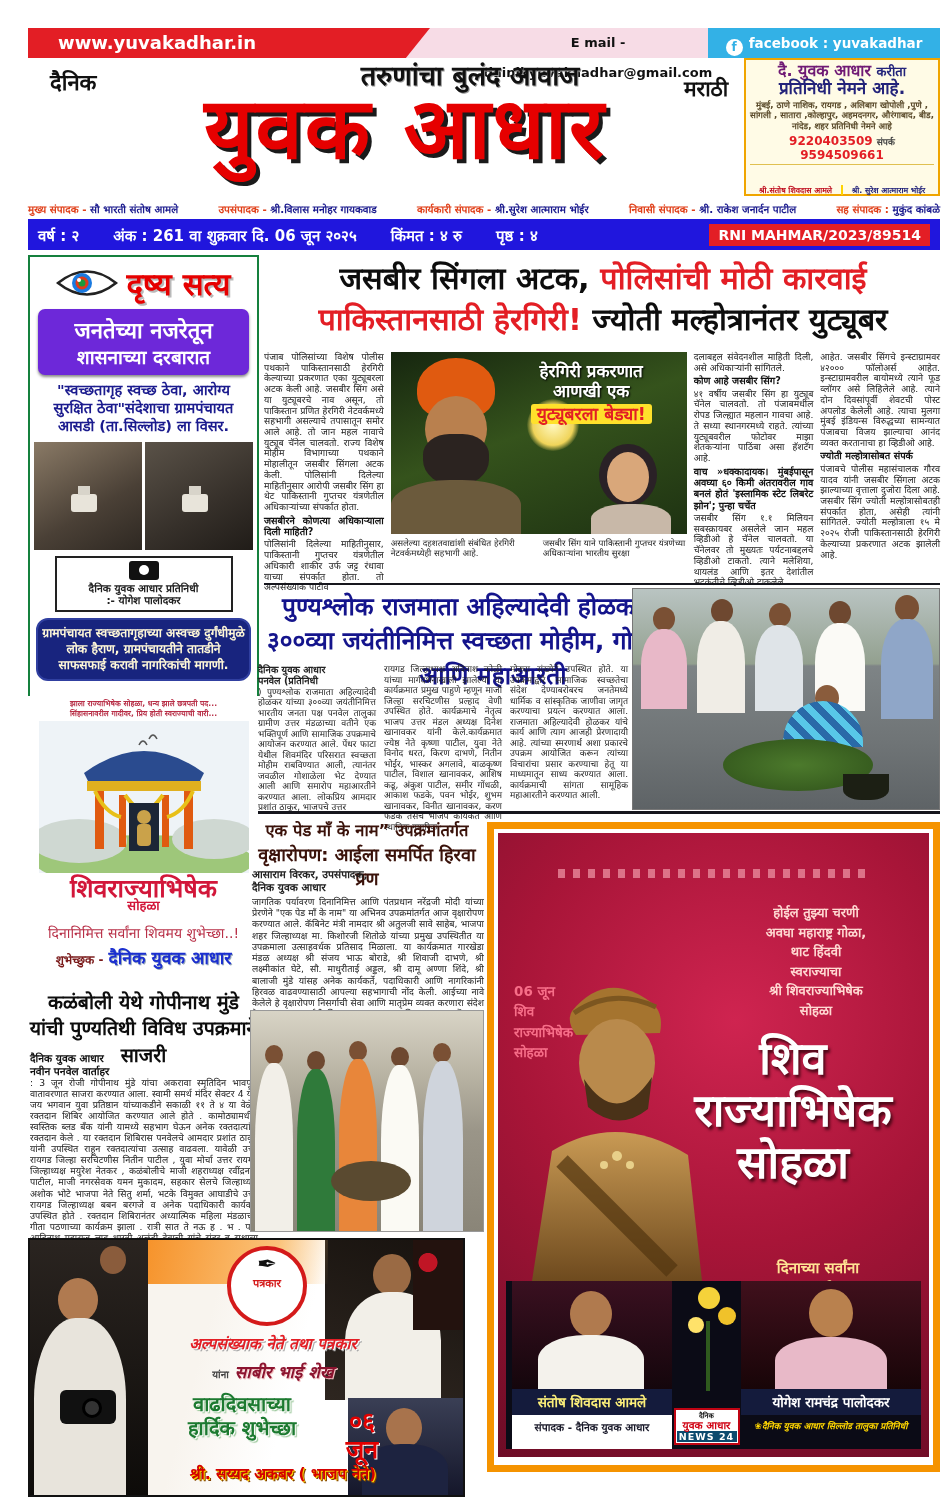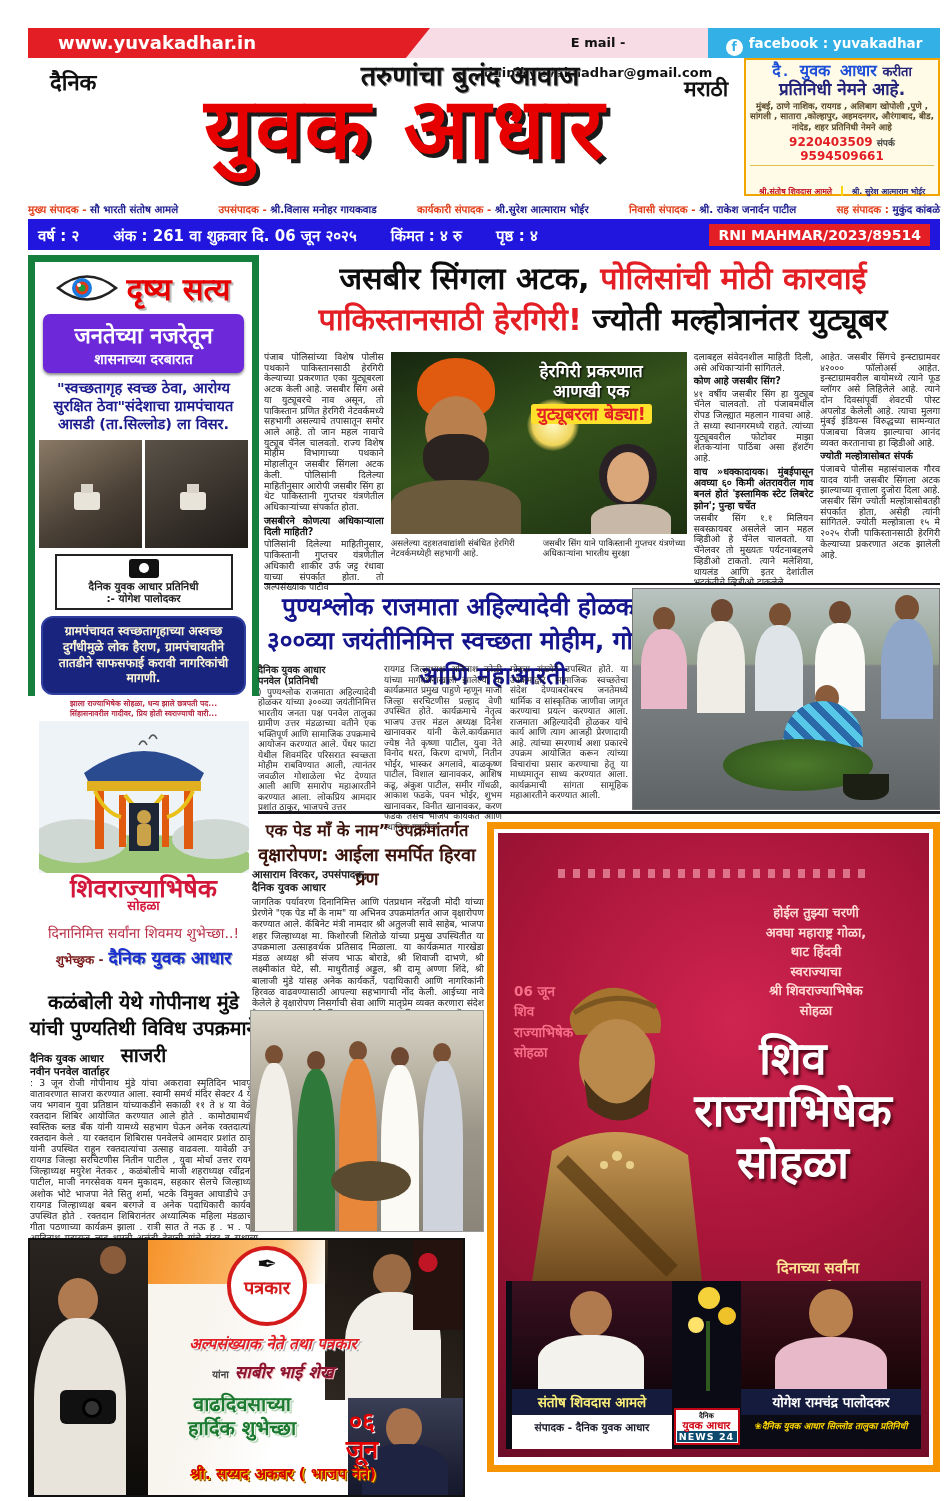--- a/index.html
+++ b/index.html
@@ -30,47 +30,47 @@
   .mh-tag { left:270px; top:56px; width:400px; font-size:27px; font-weight:bold; color:#111;
     text-shadow:1px 1px 0 #999; }
   .mh-lang { left:684px; top:74px; font-size:21px; font-weight:bold; color:#111; }
   .mh-title { left:80px; top:84px; width:650px; font-size:85px; font-weight:bold; color:#e60000;
     line-height:1.05; text-shadow:4px 4px 0 #1a1a1a; letter-spacing:2px; }
 
   
   .recruit { left:744px; top:58px; width:196px; height:138px; background:#fffbe6;
     border:2px solid #f0a500; padding:3px 4px; text-align:center; }
   .rc-l1 { font-size:16px; font-weight:bold; line-height:1.05;}
-  .rc-l1 .red { color:#1d4ed8;font-family:Liberation Mono, monospace; } .rc-l1 .blu { color:#23237a; font-size:13px;}
+  .rc-l1 .red { color:#701a75; } .rc-l1 .blu { color:#23237a; font-size:13px;}
   .rc-l2 { font-size:17px; font-weight:bold; color:#23237a; line-height:1.05;}
   .rc-cities { font-size:8.6px; font-weight:bold; color:#5a4a2a; margin-top:2px; line-height:1.25;}
   .rc-ph { font-size:12px; font-weight:bold; color:#e31e25; margin-top:2px;}
   .rc-ph .lbl { color:#444; font-size:9px; }
   .rc-names { display:flex; border-top:1px solid #e0c050; margin-top:2px; padding-top:20px;}
   .rc-names span { flex:1; font-size:7.8px; font-weight:bold; }
   .rc-n1 { color:#c01020; border-right:2px solid #ffd400; }
   .rc-n2 { color:#23237a; }
 
   
   .editors { left:28px; top:198px; width:912px; height:18px; display:flex;
     justify-content:space-between; align-items:flex-end; font-size:10.3px; font-weight:bold; }
   .editors .lbl { color:#e0401a; } .editors .nm { color:#1b1b8e; }
 
   
   .datebar { left:28px; top:219px; width:912px; height:31px; background:#2016dd; color:#fff;
     display:flex; align-items:center; font-weight:bold; font-size:15px; padding:0 10px; gap:34px;}
   .rni { margin-left:auto; background:#e31e25; padding:3px 9px; font-size:14px; }
 
   
-  .boxA { left:28px; top:255px; width:231px; height:564px; border:7px solid #15803d; background:#fff; }
+  .boxA { left:28px; top:255px; width:231px; height:564px; border:2px solid #15803d; background:#fff; }
   .eyerow { display:flex; align-items:center; justify-content:center; gap:8px; padding-top:5px;}
   .ds-title { font-size:31px; font-weight:bold; color:#e60000; text-shadow:2px 2px 0 #b9b9b9; }
   .maroonbox { margin:5px 8px 0; background:#6d28d9; border-radius:7px; color:#fff;
     text-align:center; padding:5px 2px; box-shadow:0 2px 3px #888;}
-  .mb1 { font-size:22px; font-weight:bold; } .mb2 { font-size:14px; font-weight:bold; }
+  .mb1 { font-size:22px; font-weight:bold; } .mb2 { font-size:19px; font-weight:bold; }
   .ds-note { margin:6px 6px 0; font-size:14.6px; font-weight:bold; color:#1b1b8e;
     text-align:center; line-height:1.25;}
   .ds-photos { display:flex; gap:3px; margin:6px 4px 0; height:108px; }
   .ds-ph1 { flex:1; background:linear-gradient(150deg,#8a7a66,#4a4036 60%,#2e2822); position:relative;}
   .ds-ph2 { flex:1; background:linear-gradient(150deg,#5a5248,#36302a 60%,#201c18); position:relative;}
   .toilet { position:absolute; left:34%; top:48%; width:26px; height:18px; background:#e8e4da; border-radius:3px;}
   .toilet:after { content:""; position:absolute; left:7px; top:-8px; width:12px; height:9px; background:#d8d4ca;}
   .cambox { width:178px; margin:6px auto 0; border:2px solid #222; background:#fff;
     text-align:center; padding:3px 2px; }
   .camicon { width:30px; height:19px; background:#111; border-radius:3px; margin:0 auto 2px; position:relative;}
@@ -109,21 +109,21 @@
     background:radial-gradient(circle at 30% 25%,#c01525 12%,#23120e 13%),#23120e; }
   .bd-br { position:absolute; left:318px; top:158px; width:119px; height:99px;
     background:linear-gradient(180deg,#3a3f55,#14162a); }
   .bd-saffron { position:absolute; left:118px; top:0; width:180px; height:44px;
     background:linear-gradient(100deg,#f6932b,#fbc37a 70%,transparent); }
   .head { position:absolute; border-radius:50%; }
   .torso { position:absolute; border-radius:45% 45% 0 0; }
   .patlogo { position:absolute; left:197px; top:6px; width:80px; height:80px; border-radius:50%;
     background:#fff; border:4px solid #d41a1a; text-align:center; }
   .patlogo .pen { font-size:24px; line-height:1.2; color:#111; }
-  .patlogo .t { font-size:18px; font-weight:bold; color:#d41a1a; margin-top:-4px;}
+  .patlogo .t { font-size:11px; font-weight:bold; color:#d41a1a; margin-top:-4px;}
   .bd-l1 { position:absolute; left:128px; top:92px; width:230px; font-size:15.5px; font-weight:bold;
     font-style:italic; color:#e31e25; text-shadow:1px 1px 0 #fff,2px 2px 0 #aaa; text-align:center;}
   .bd-l2 { position:absolute; left:128px; top:120px; width:230px; text-align:center; }
   .bd-l2 .y { font-size:10px; font-weight:bold; color:#444; margin-right:6px;}
   .bd-l2 .nm { font-size:17px; font-weight:bold; font-style:italic; color:#8c1430;
     text-shadow:1px 1px 0 #f2c0c0; }
   .bd-green { position:absolute; left:112px; top:152px; width:200px; font-size:20px; font-weight:bold;
     color:#1c7a30; text-shadow:1px 1px 0 #fff,2px 2px 1px #9ac79a; text-align:center; line-height:1.2;}
   .bd-date { position:absolute; left:300px; top:168px; width:64px; font-size:25px; font-weight:bold;
     color:#e10000; text-align:center; line-height:1.1; text-shadow:1px 1px 0 #fff;}

